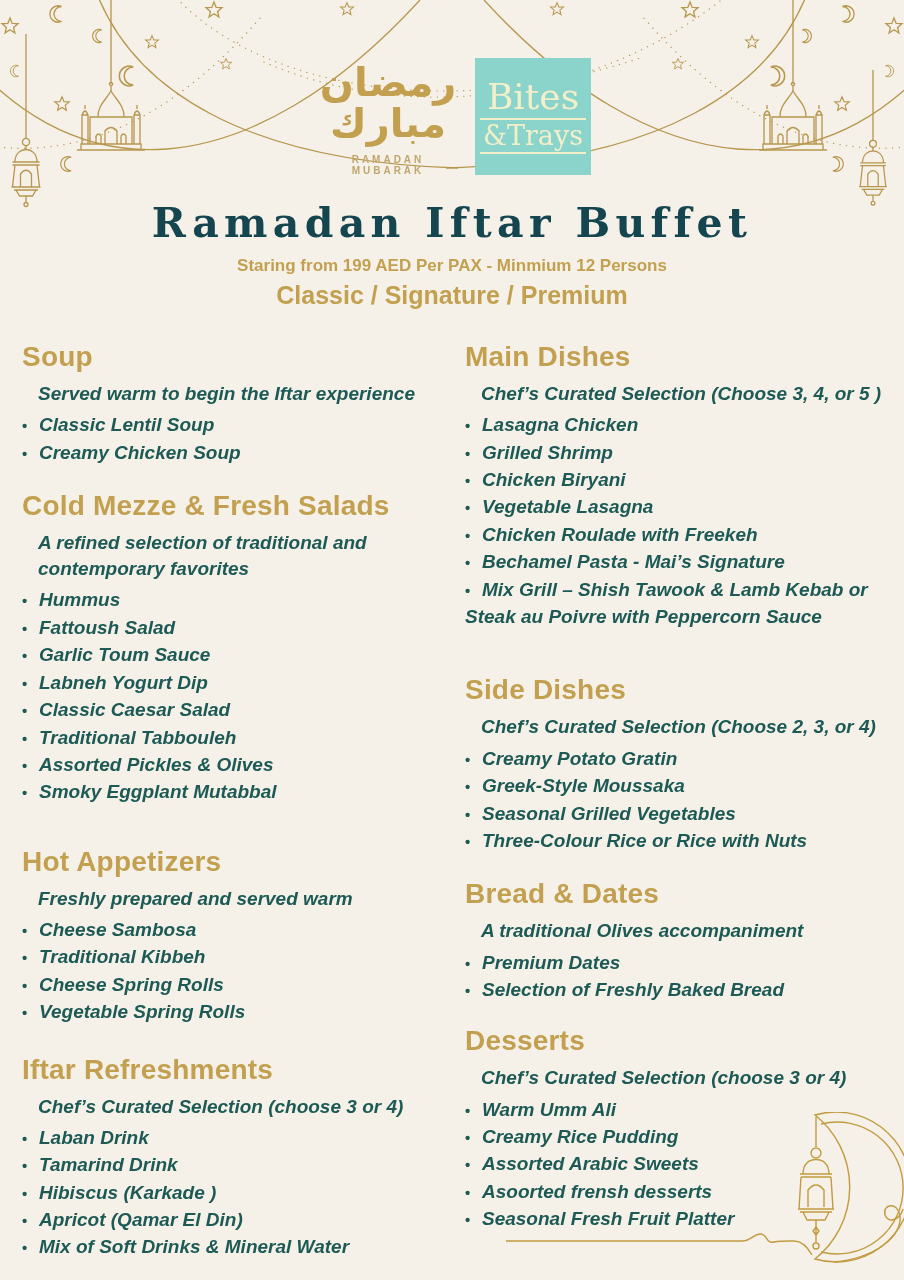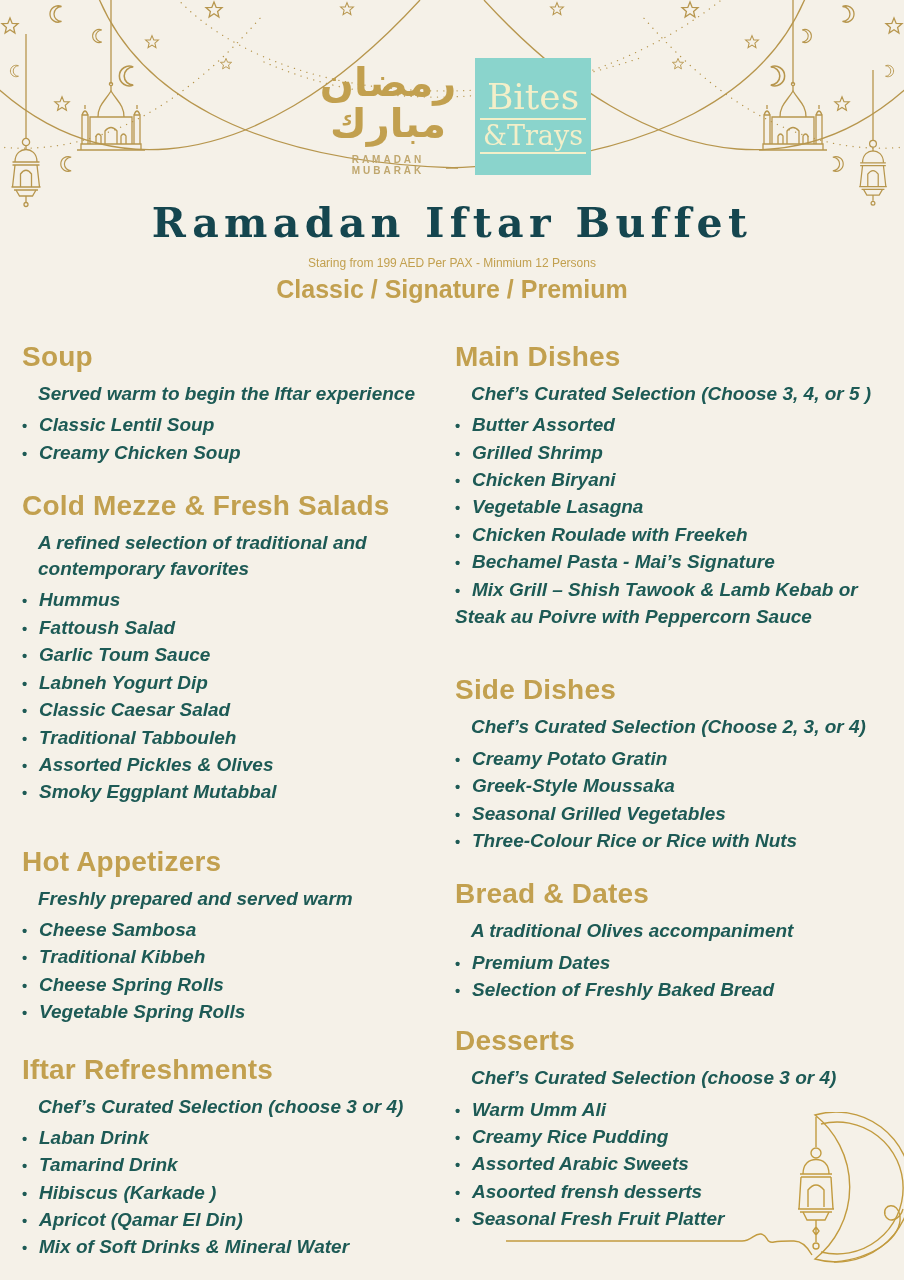--- a/index.html
+++ b/index.html
@@ -21,24 +21,24 @@
   .cap{font-size:10px;letter-spacing:3px;margin-top:10px;color:#c0a76e;font-weight:bold}
   .brand-square{width:116px;height:117px;background:var(--logobg);color:var(--logotext);
     display:flex;flex-direction:column;justify-content:center;align-items:center;
     font-family:"DejaVu Serif",serif}
   .b1{font-size:36px;line-height:1}
   .b2{font-size:27px;line-height:1.12;border-top:2px solid var(--logotext);border-bottom:2px solid var(--logotext);padding:1px 3px;margin-top:3px}
 
   .title-block{position:absolute;top:199px;width:100%;text-align:center}
   h1.page-title{margin:0;font-family:"DejaVu Serif",serif;font-weight:700;font-size:41px;
     letter-spacing:0.13em;color:var(--title)}
-  .subtitle{margin-top:9px;font-weight:400;font-size:12px;color:var(--gold)}
+  .subtitle{margin-top:9px;font-weight:700;font-size:17px;color:var(--gold)}
   .tiers{margin-top:5px;font-weight:700;font-size:25px;color:var(--gold)}
 
-  .columns{position:absolute;top:341px;left:22px;display:flex;gap:10px}
+  .columns{position:absolute;top:341px;left:22px;display:flex;gap:20px}
   .col{flex:none}
   .col-left{width:423px}
   .col-right{width:440px}
   section.menu-section{margin-top:0}
   .col-left section:nth-child(2){margin-top:26px}
   .col-left section:nth-child(3){margin-top:42px}
   .col-left section:nth-child(4){margin-top:30px}
   .col-right section:nth-child(2){margin-top:46px}
   .col-right section:nth-child(3){margin-top:26px}
   .col-right section:nth-child(4){margin-top:24px}
@@ -265,21 +265,21 @@
 
   </section>
 </div>
   <div class="col col-right" id="col-right">
   <section class="menu-section">
     <h3 class="sec-heading">Main Dishes</h3>
     <p class="sec-desc">Chef’s Curated Selection (Choose 3, 4, or 5 )</p>
     <ul class="sec-items">
           <li>
             <span class="bullet">•</span>
-            <span class="item-text">Butter Assorted</span>
+            <span class="item-text">Lasagna Chicken</span>
           </li>
           <li>
             <span class="bullet">•</span>
             <span class="item-text">Grilled Shrimp</span>
           </li>
           <li>
             <span class="bullet">•</span>
             <span class="item-text">Chicken Biryani</span>
           </li>
           <li>

